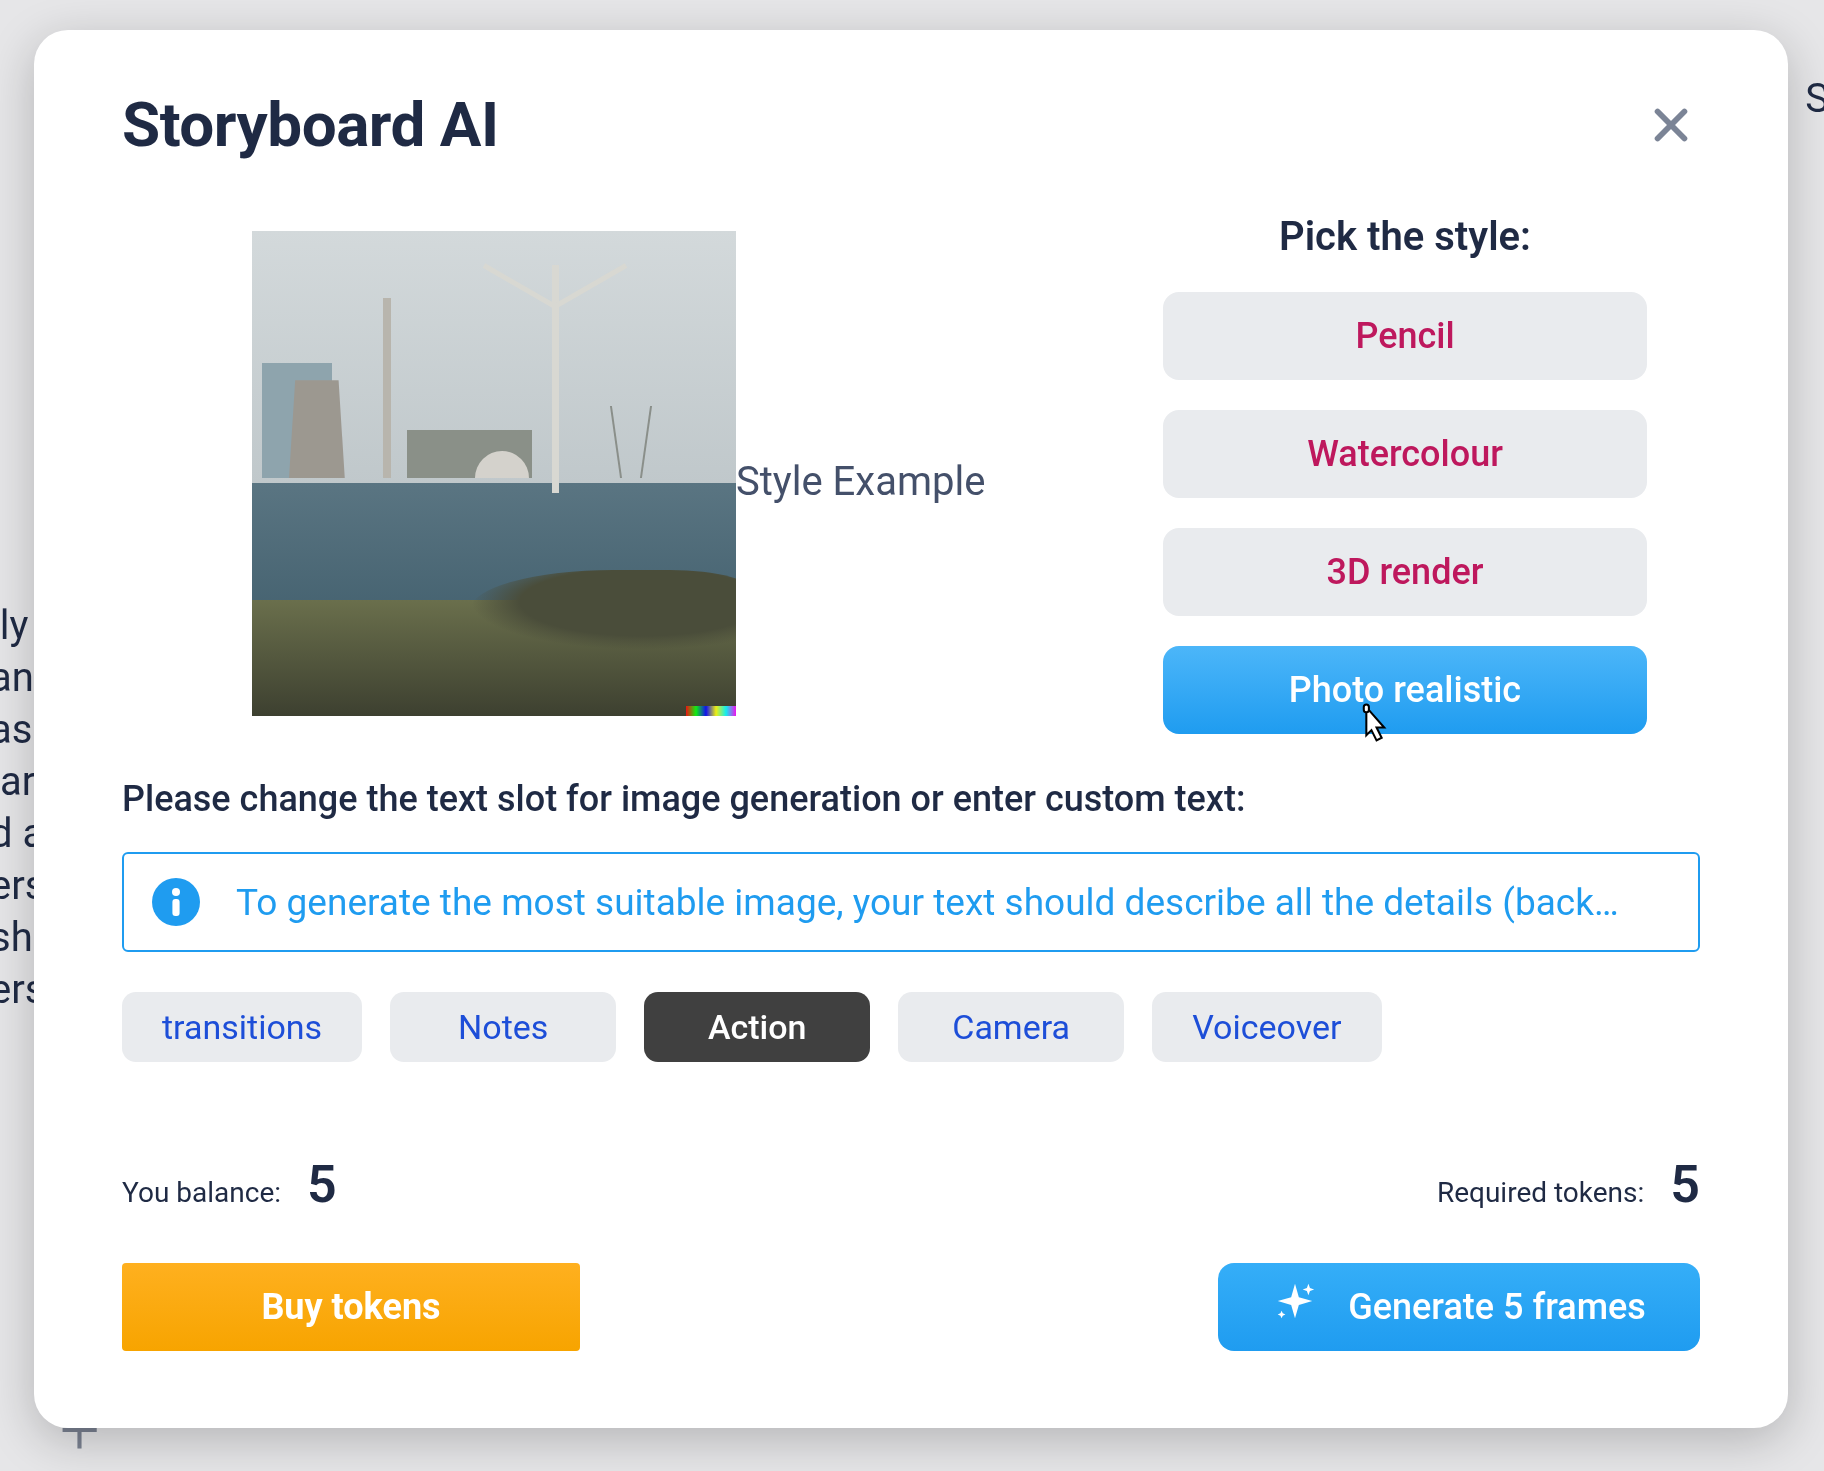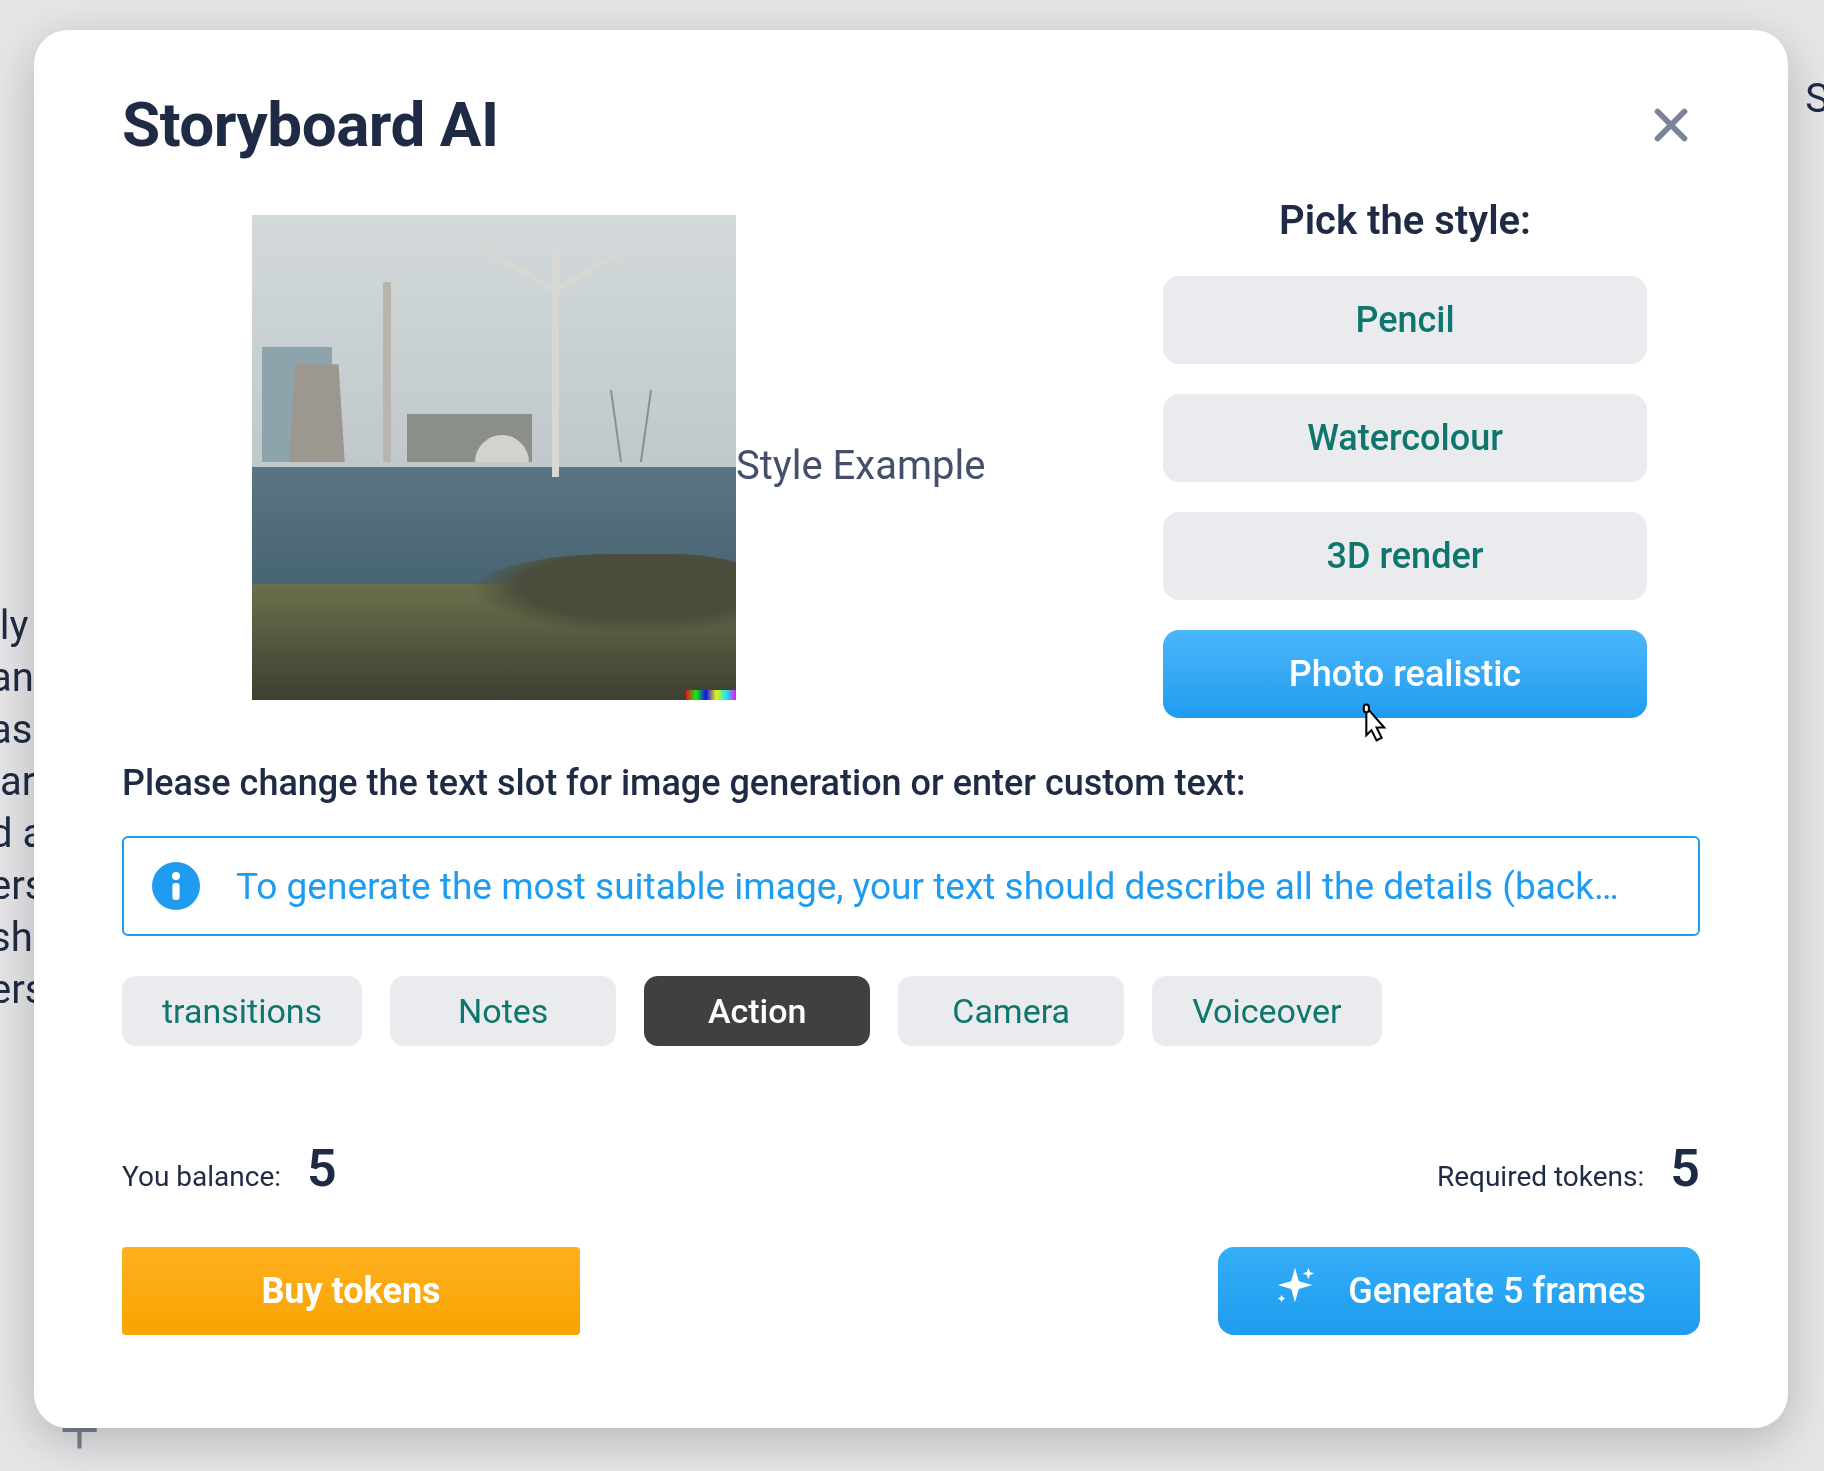--- a/index.html
+++ b/index.html
@@ -53,21 +53,21 @@
       background: #ffffff;
       border-radius: 34px;
       box-shadow: 0 12px 48px rgba(0,0,0,0.22);
       padding: 58px 88px 58px 88px;
     }
 
     .modal-header {
       display: flex;
       justify-content: space-between;
       align-items: center;
-      margin-bottom: 36px;
+      margin-bottom: 52px;
       text-align: right;
     }
 
     .modal-title {
       font-size: 62px;
       font-weight: 700;
       color: #1f2a44;
       letter-spacing: -0.5px;
     }
 
@@ -180,21 +180,21 @@
 
     .style-option {
       height: 88px;
       background: #e9ebee;
       border-radius: 16px;
       display: flex;
       align-items: center;
       justify-content: center;
       font-size: 36px;
       font-weight: 500;
-      color: #0f766e;
+      color: #be185d;
       cursor: pointer;
       border: none;
     }
 
     .style-option.active {
       background: linear-gradient(180deg, #4cb6f9 0%, #1f9cf0 100%);
       color: #fff;
     }
 
     .instruction-label {
@@ -248,21 +248,21 @@
       height: 70px;
       padding: 0 40px;
       min-width: 226px;
       background: #e9ebee;
       border-radius: 14px;
       display: flex;
       align-items: center;
       justify-content: center;
       font-size: 34px;
       font-weight: 400;
-      color: #0f766e;
+      color: #1d4ed8;
       cursor: pointer;
       border: none;
     }
 
     .slot-tab.active {
       background: #404040;
       color: #fff;
       font-weight: 500;
     }
 

